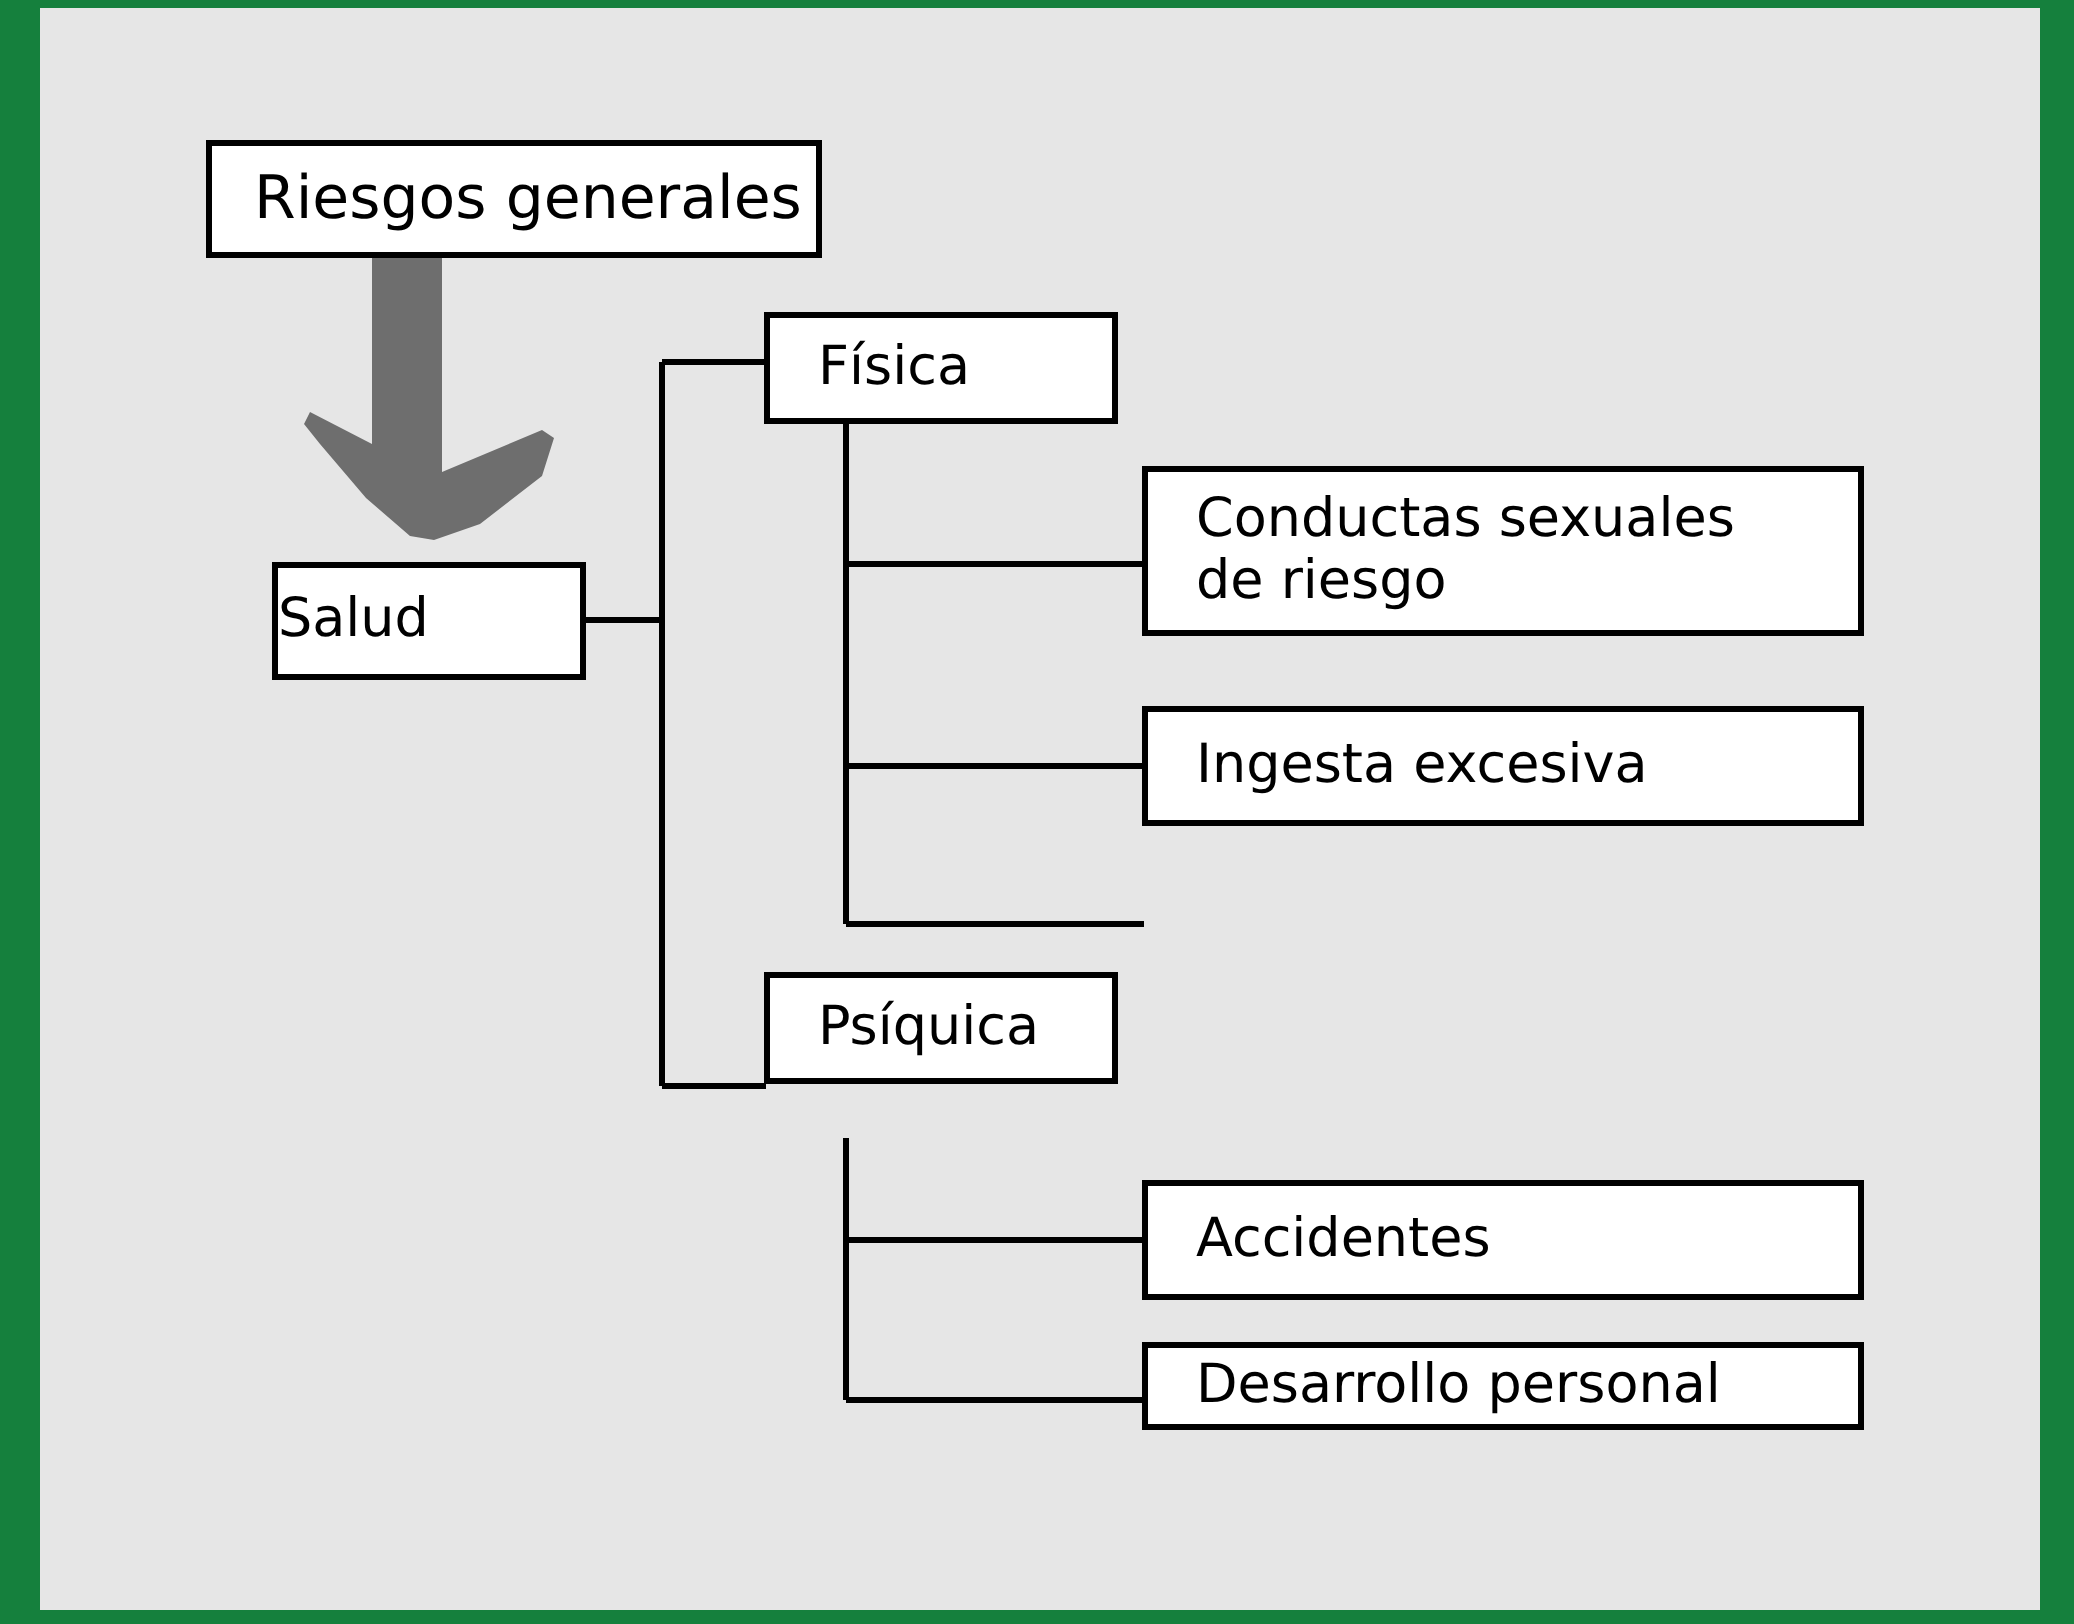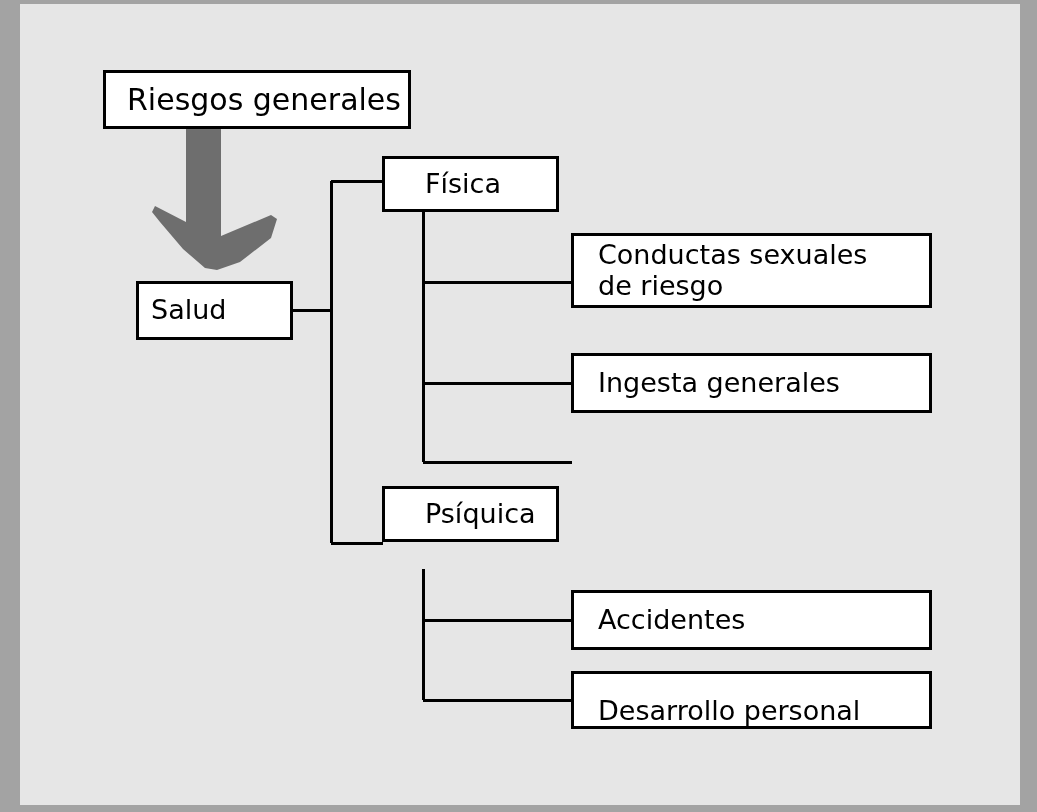--- a/index.html
+++ b/index.html
@@ -12,21 +12,21 @@
     width: 1037px;
     height: 812px;
     overflow: hidden;
     font-family: "DejaVu Sans", sans-serif;
   }
 
   #diagram-root {
     position: relative;
     width: 1037px;
     height: 812px;
-    background: #a3a3a3;
+    background: #15803d;
   }
 
   
   .canvas {
     position: absolute;
     left: 20px;
     top: 4px;
     width: 1000px;
     height: 801px;
     background: #e6e6e6;
@@ -71,44 +71,44 @@
     padding-left: 21px;
   }
 
   .node-salud {
     left: 136px;
     top: 281px;
     width: 157px;
     height: 59px;
     font-size: 27px;
     justify-content: center;
-    padding-left: 12px;
+    padding-left: 0;
   }
 
   .node-branch {
     left: 382px;
     width: 177px;
     height: 56px;
     font-size: 27px;
-    padding-left: 40px;
+    padding-left: 24px;
   }
   .node-fisica   { top: 156px; }
   .node-psiquica { top: 486px; }
 
   .node-leaf {
     left: 571px;
     width: 361px;
     font-size: 27px;
     padding-left: 24px;
   }
-  .leaf-conductas   { top: 233px; height: 75px; }
+  .leaf-conductas   { top: 233px; height: 85px; }
   .leaf-ingesta     { top: 353px; height: 60px; }
   .leaf-accidentes  { top: 432px; height: 59px; }
   .leaf-dependencia { top: 590px; height: 60px; }
-  .leaf-desarrollo  { top: 671px; height: 58px; align-items: flex-end; }
+  .leaf-desarrollo  { top: 671px; height: 44px; }
 </style>
 </head>
 <body>
 
 <div id="diagram-root">
 
   <div class="canvas"></div>
 
   <svg class="connectors" viewBox="0 0 1037 812" width="1037" height="812" xmlns="http://www.w3.org/2000/svg">
 
@@ -166,21 +166,21 @@
   <div class="node node-branch node-psiquica">
     <span class="node-label">Psíquica</span>
   </div>
 
   <div class="node node-leaf leaf-conductas">
     <span class="node-label">Conductas sexuales
 de riesgo</span>
   </div>
 
   <div class="node node-leaf leaf-ingesta">
-    <span class="node-label">Ingesta generales</span>
+    <span class="node-label">Ingesta excesiva</span>
   </div>
 
 
   <div class="node node-leaf leaf-dependencia">
     <span class="node-label">Accidentes</span>
   </div>
 
   <div class="node node-leaf leaf-desarrollo">
     <span class="node-label">Desarrollo personal</span>
   </div>

